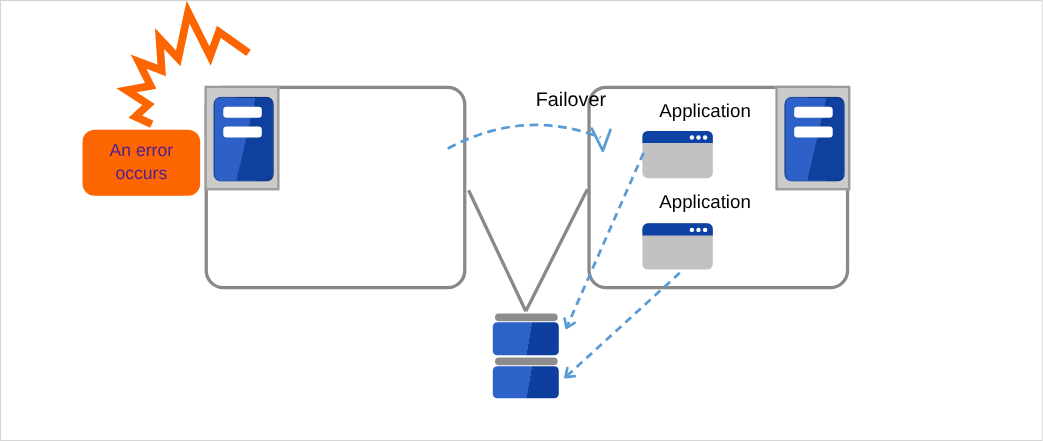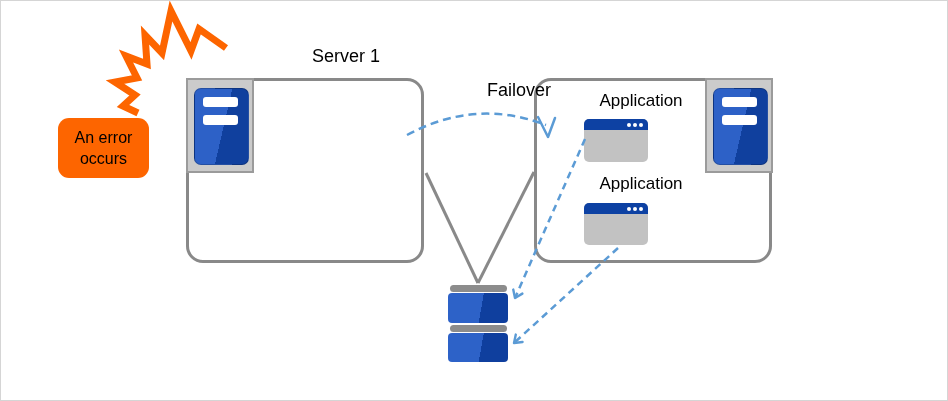--- a/index.html
+++ b/index.html
@@ -76,25 +76,25 @@
     border-radius:3.5px;
   }
   .disk-body{
     position:absolute;
     width:60px;
     background:linear-gradient(100deg,#2d62c8 55%,#0f3f9e 55%);
     border-radius:4px;
   }
   .error-callout{
     position:absolute;
-    left:57px;top:117px;
-    width:91px;height:60px;
+    left:74px;top:117px;
+    width:107px;height:60px;
     background:#fd6500;
     border-radius:11px;
-    color:#000000;
+    color:#4c1d95;
     font-size:16px;
     line-height:21px;
     text-align:center;
     display:flex;align-items:center;justify-content:center;
     white-space:pre-line;
   }
   svg.overlay{position:absolute;left:0;top:0;pointer-events:none;}
 </style>
 </head>
 <body>
@@ -156,21 +156,20 @@
     <path d="M 406 134 Q 475 97 545 124" fill="none" stroke="#5b9bd5" stroke-width="2.5" stroke-dasharray="8 5"></path>
     <polyline points="537,116 547,136 554,117" fill="none" stroke="#5b9bd5" stroke-width="2.5" stroke-linejoin="round" stroke-linecap="round"></polyline>
 
     <line x1="584" y1="138" x2="514" y2="297" stroke="#5b9bd5" stroke-width="2.5" stroke-dasharray="7 5" marker-end="url(#chev)"></line>
     <line x1="617" y1="247" x2="513" y2="342" stroke="#5b9bd5" stroke-width="2.5" stroke-dasharray="7 5" marker-end="url(#chev)"></line>
   </svg>
 
   <div class="error-callout">An error
 occurs</div>
 
-  <div class="lbl" style="left:260px;top:45px;width:170px;">Server 1</div>
 
 
   <div class="lbl" style="left:420px;top:79px;width:130px;padding-left:33px;">Failover</div>
 
   <div class="lbl" style="left:575px;top:90px;width:130px;font-size:17px;">Application</div>
 
   <div class="lbl" style="left:575px;top:173px;width:130px;font-size:17px;">Application</div>
 
 
 </div>

